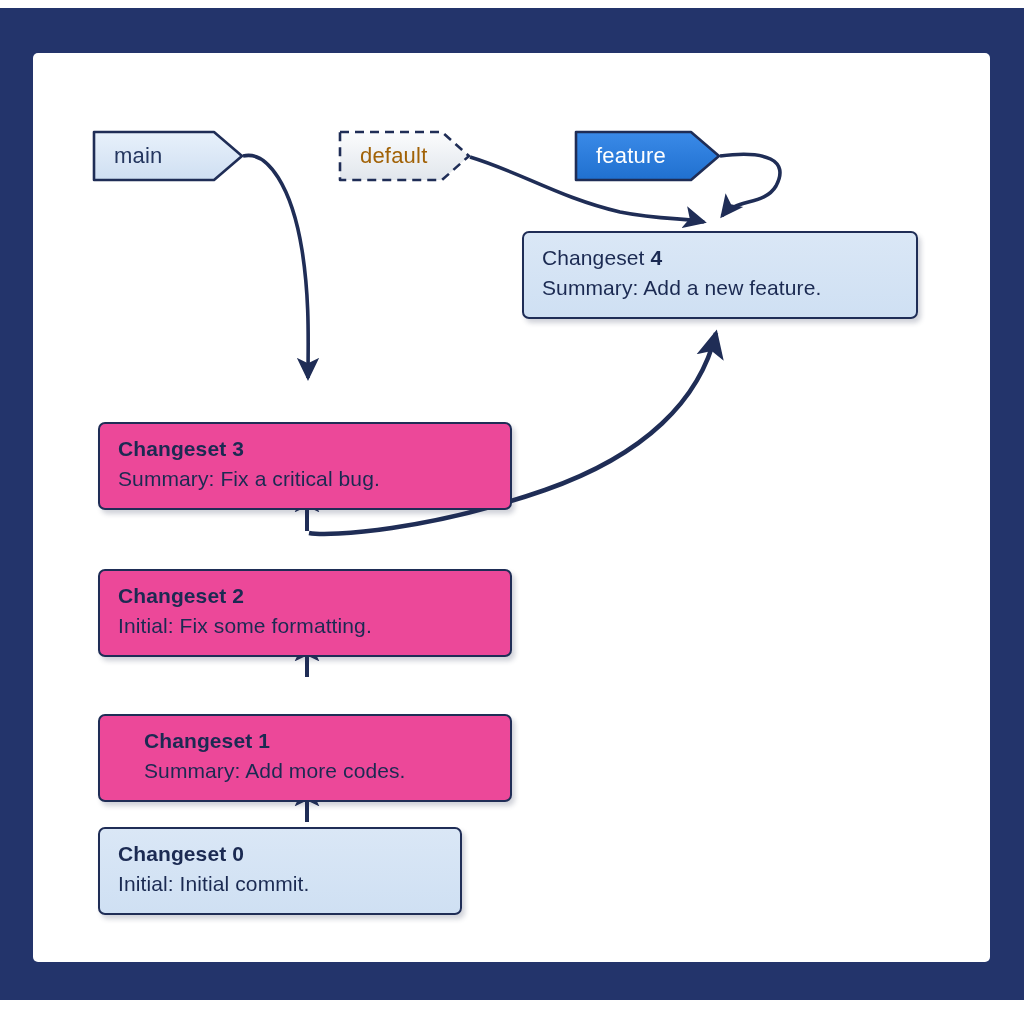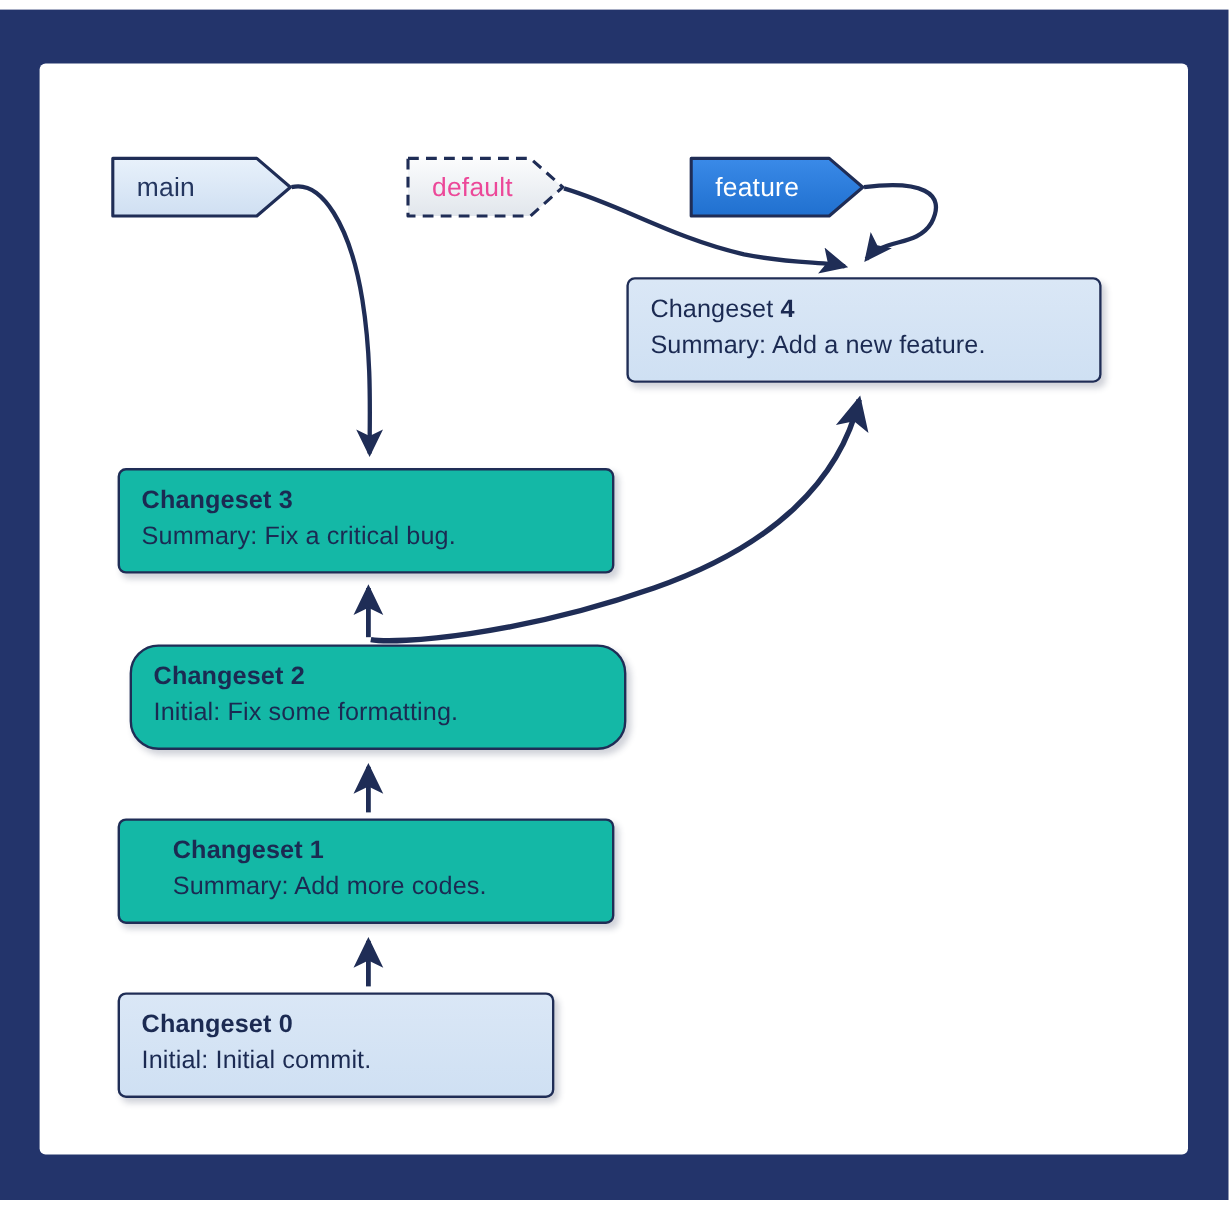--- a/index.html
+++ b/index.html
@@ -73,21 +73,22 @@
     font-size: 21px;
     line-height: 30px;
     letter-spacing: 0.1px;
   }
   .node .line2 {
     font-size: 21px;
     line-height: 30px;
     letter-spacing: 0.1px;
   }
   .node.red {
-    background: #14b8a6;
+    background: #ec4899;
+    margin-top: 32px;
   }
   .node.red .line1 { font-weight: bold; }
   .node.blue {
     background: linear-gradient(180deg, #dae7f6 0%, #cfe0f3 100%);
   }
   .node.blue.bold-title .line1 { font-weight: bold; }
   .node .num-bold { font-weight: bold; }
 
   
   .tag {
@@ -109,21 +110,21 @@
   .tag svg {
     position: absolute;
     left: 0;
     top: 0;
   }
   .tag .tag-label {
     position: relative;
     z-index: 2;
   }
   #tag-main .tag-label { color: #24365f; }
-  #tag-default .tag-label { color: #ec4899; }
+  #tag-default .tag-label { color: #a16207; }
   #tag-feature .tag-label { color: #ffffff; }
 </style>
 </head>
 <body>
 
 <div id="canvas">
 
   <div id="frame-top-strip"></div>
   <div id="frame"></div>
   <div id="frame-bottom-strip"></div>
@@ -218,21 +219,21 @@
     <div class="line2">Summary: Add a new feature.</div>
   </div>
 
   <div class="node red" id="cs3" style="left:98px; top:390px; width:414px; height:88px;">
     <div class="line1">
       <span>Changeset </span><span>3</span>
     </div>
     <div class="line2">Summary: Fix a critical bug.</div>
   </div>
 
-  <div class="node red" id="cs2" style="left:108px; top:537px; width:414px; height:88px;border-radius:24px;">
+  <div class="node red" id="cs2" style="left:98px; top:537px; width:414px; height:88px;">
     <div class="line1">
       <span>Changeset </span><span>2</span>
     </div>
     <div class="line2">Initial: Fix some formatting.</div>
   </div>
 
   <div class="node red" id="cs1" style="left:98px; top:682px; width:414px; height:88px;padding-left:44px;">
     <div class="line1">
       <span>Changeset </span><span>1</span>
     </div>

